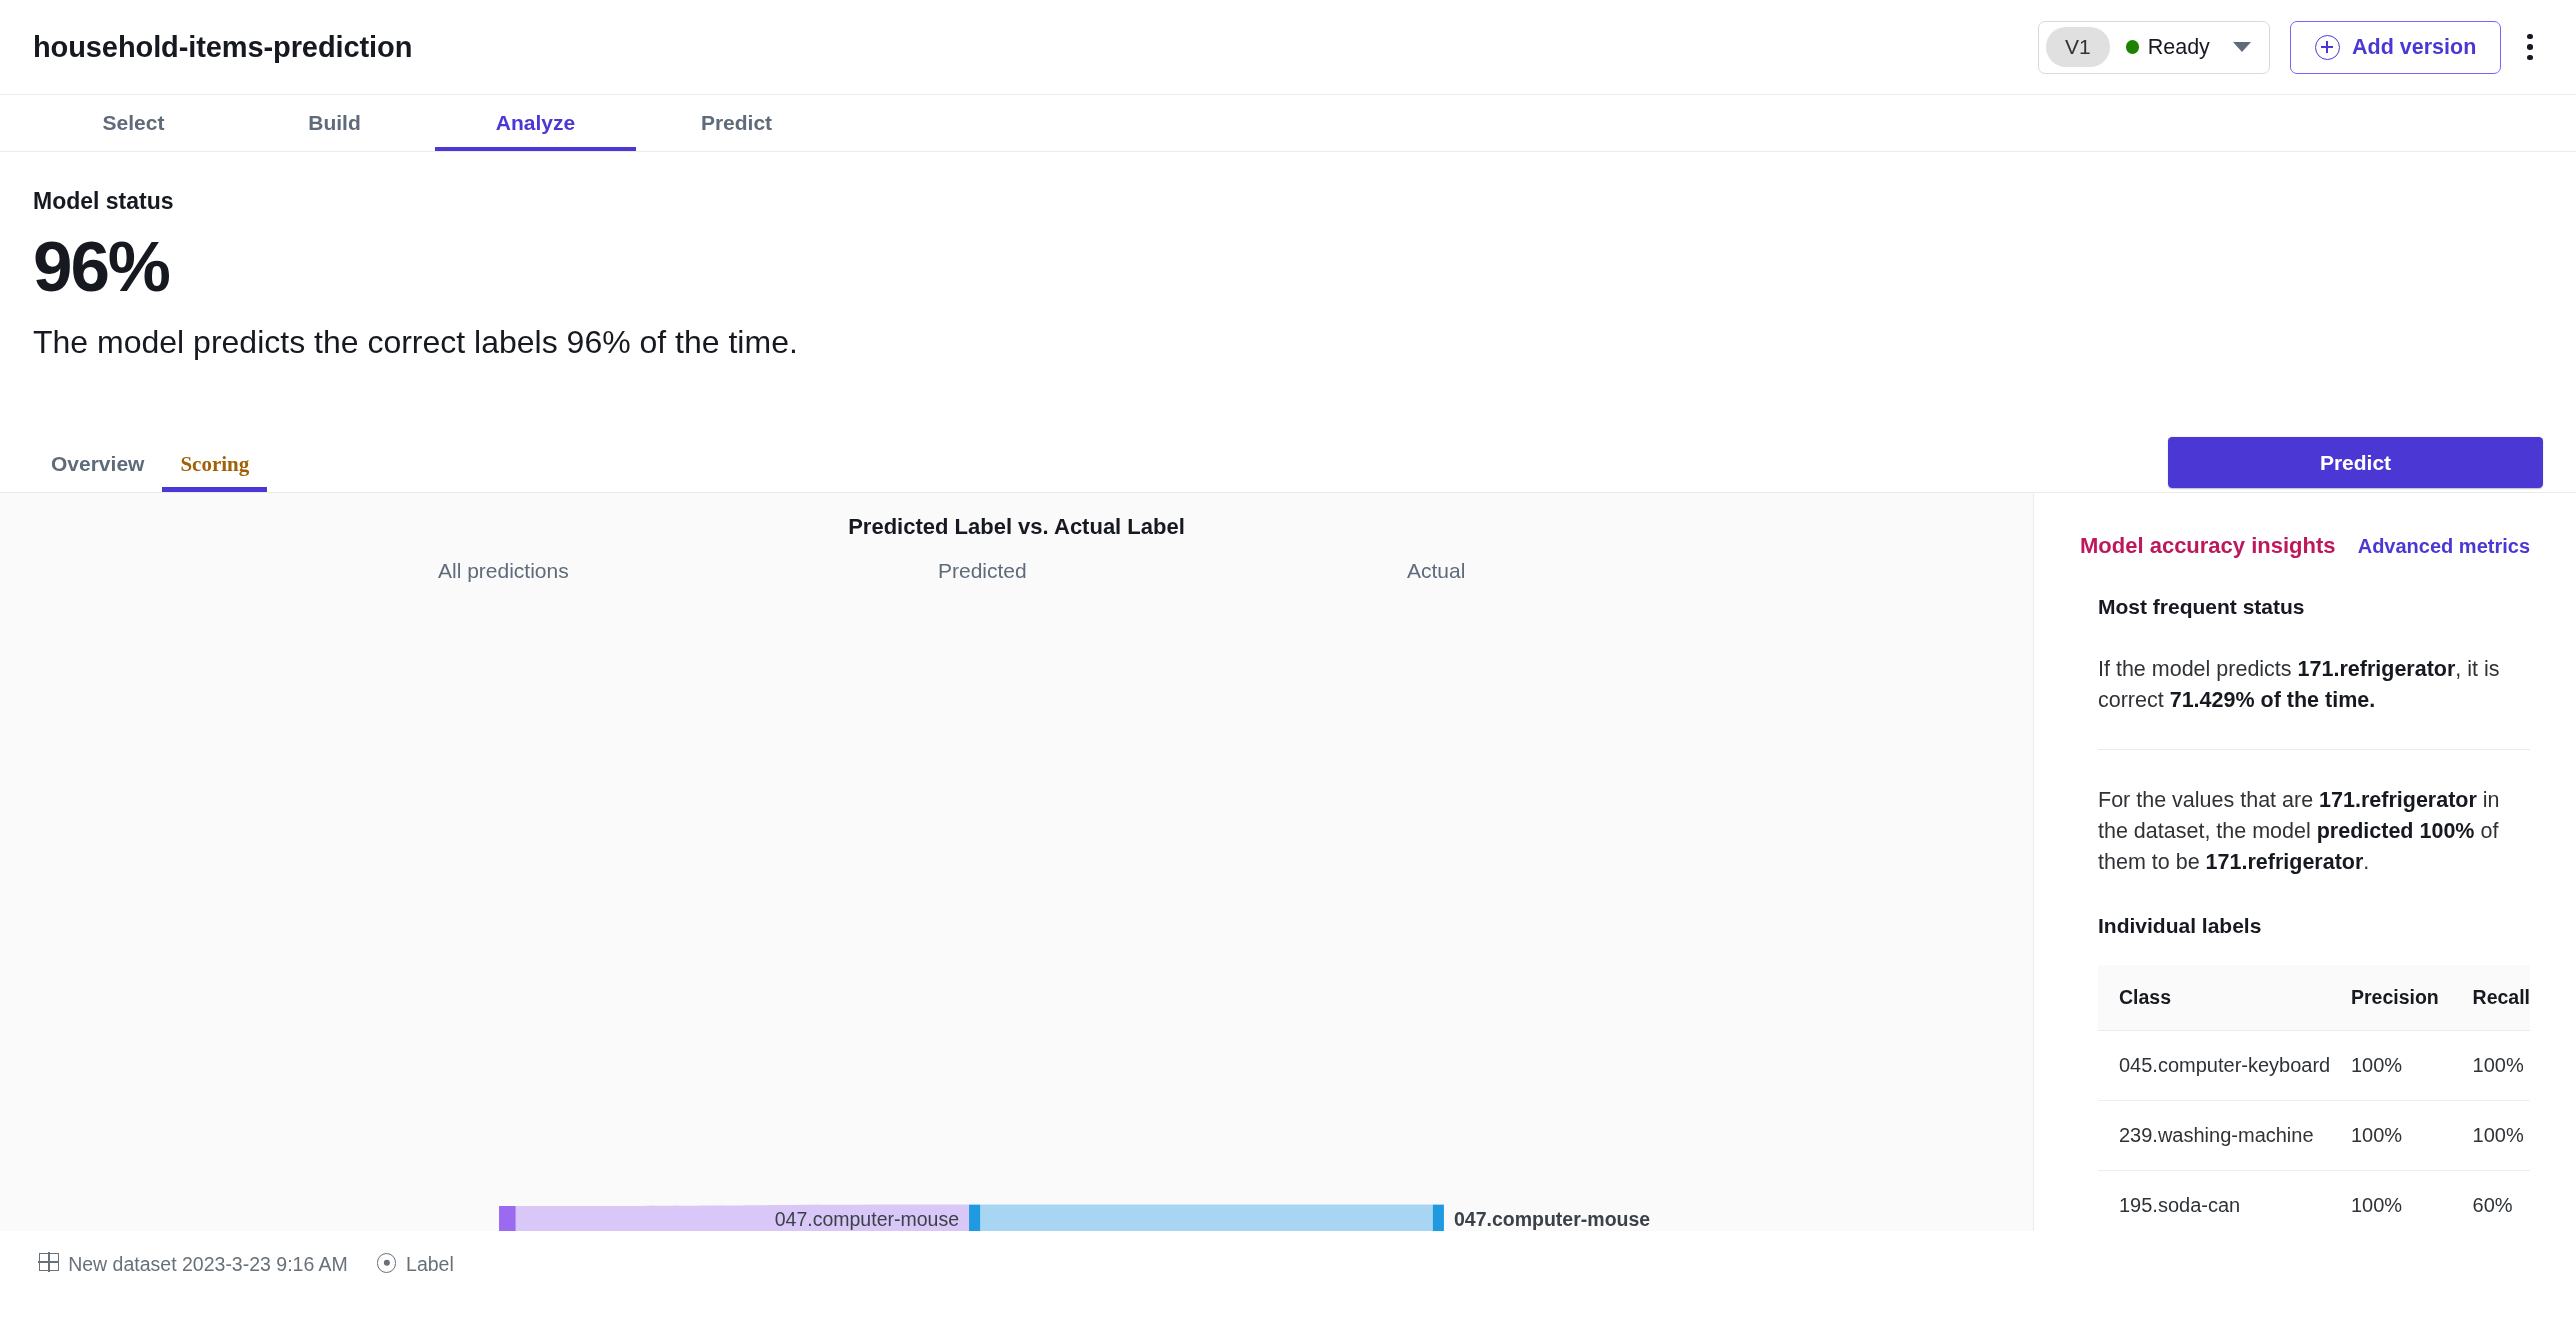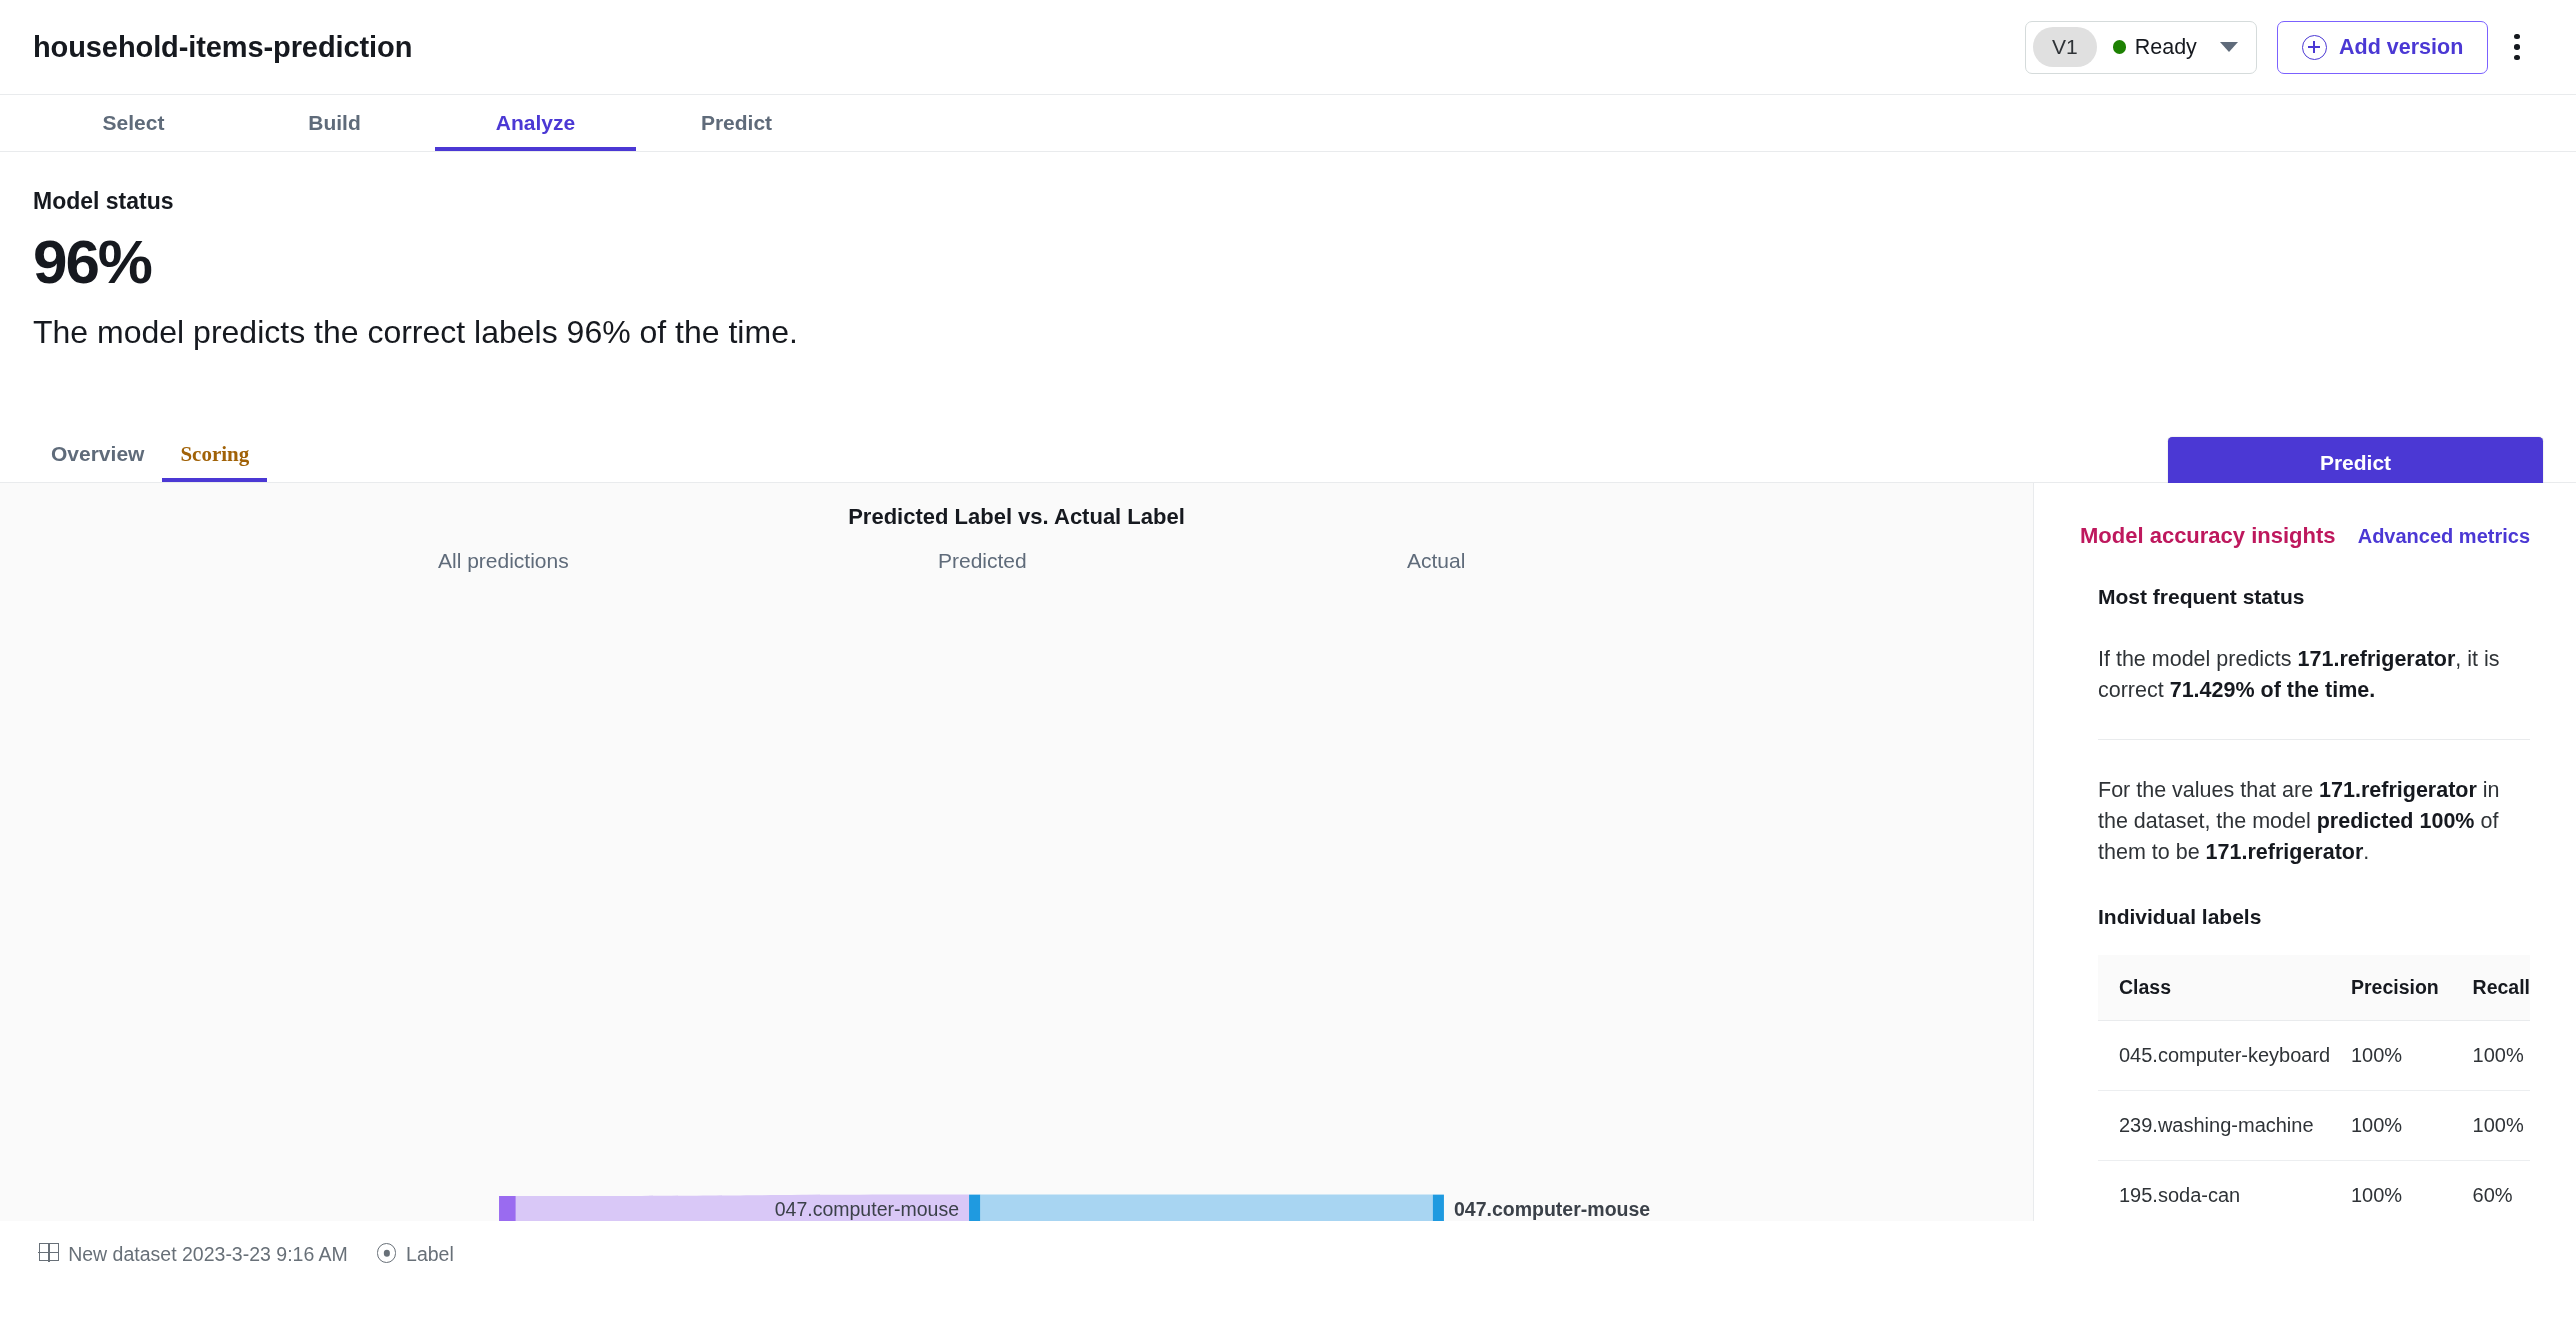--- a/index.html
+++ b/index.html
@@ -8,21 +8,21 @@
     background: #ffffff;
     font-family: "Liberation Sans", sans-serif;
     color: #16191f;
     overflow: hidden;
   }
 
   
   .topbar {
     height: 95px;
     display: flex; align-items: center;
-    padding: 0 49px 0 33px;
+    padding: 0 36px 0 33px;
     border-bottom: 0.7px solid #e9ebed;
     background: #fff;
     justify-content: center;
   }
   .app-title { font-size: 29px; font-weight: bold; letter-spacing: -0.1px; color: #16191f; }
   .topbar-right { margin-left: auto; display: flex; align-items: center; gap: 19.5px; }
 
   .version-pill {
     display: flex; align-items: center;
     border: 0.7px solid #d5dbdb; border-radius: 7px;
@@ -71,21 +71,21 @@
   }
   .mtab.active { color: #4b38d4; }
   .mtab.active:after {
     content:""; position:absolute; left: 0; right: 0; bottom: 0;
     height: 4.2px; background: #4b38d4;
   }
 
   
   .status-section { padding: 36px 33px 0 33px; position: relative; background:#fff; }
   .status-label { font-size: 23px; font-weight: bold; color: #16191f; }
-  .big-pct { font-size: 62px; font-weight: bold; line-height: 1.08; letter-spacing: -2.1px; margin-top: 14px; color: #16191f; }
+  .big-pct { font-size: 71px; font-weight: bold; line-height: 1.08; letter-spacing: -2.1px; margin-top: 14px; color: #16191f; }
   .status-sentence { font-size: 32px; color: #16191f; margin-top: 18px; }
   .predict-btn {
     position: absolute; right: 33px; top: 285px;
     width: 375px; height: 51px; background: #4b38d4; color: #fff;
     font-size: 21px; font-weight: bold; border: none; border-radius: 4.2px;
     cursor: pointer; box-shadow: 0 0.7px 1.4px rgba(0,0,0,0.25);
   }
 
   
   .sub-tabs {

